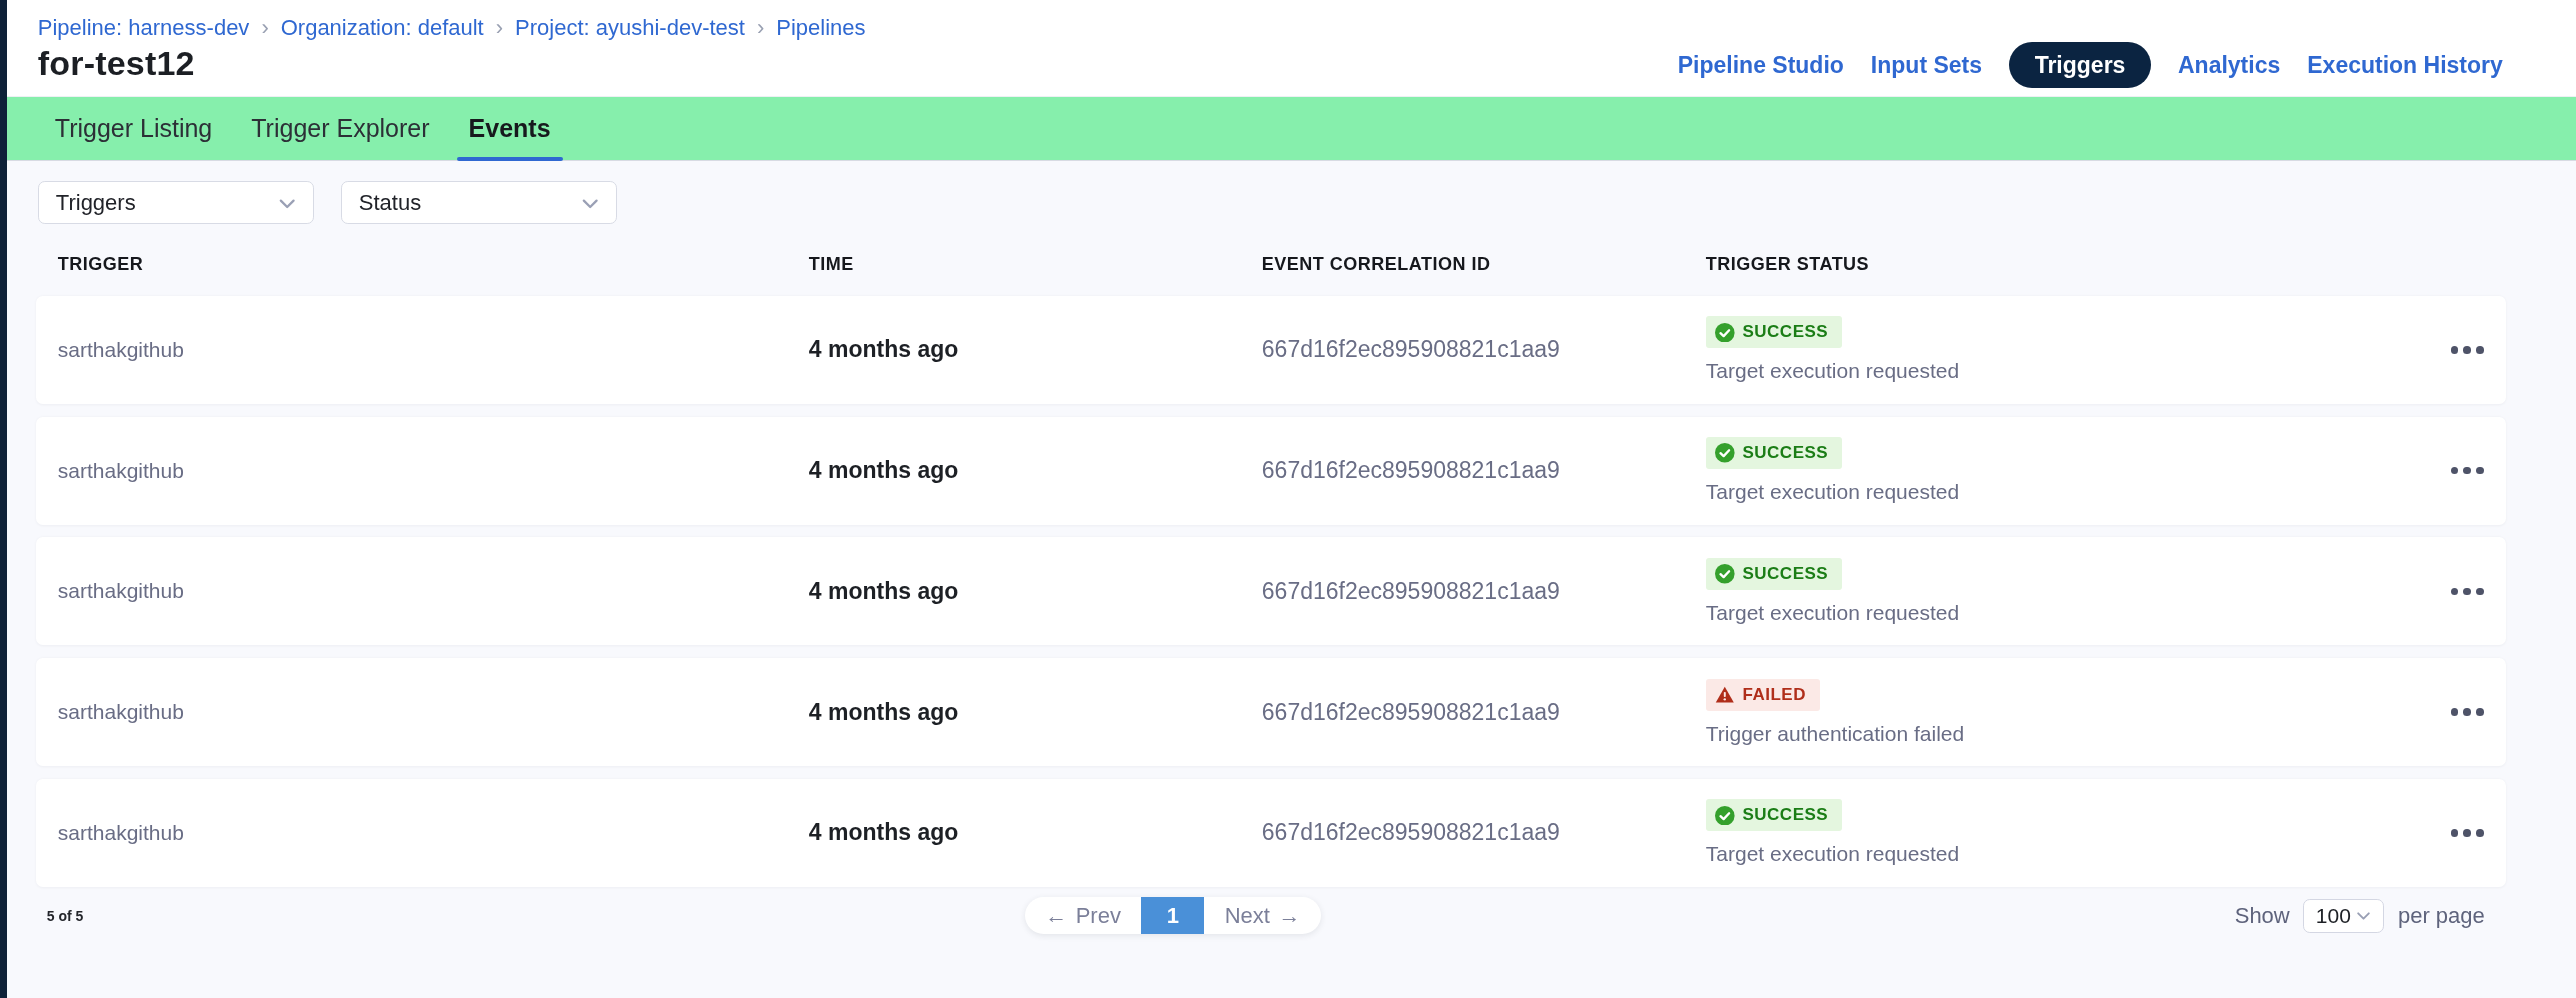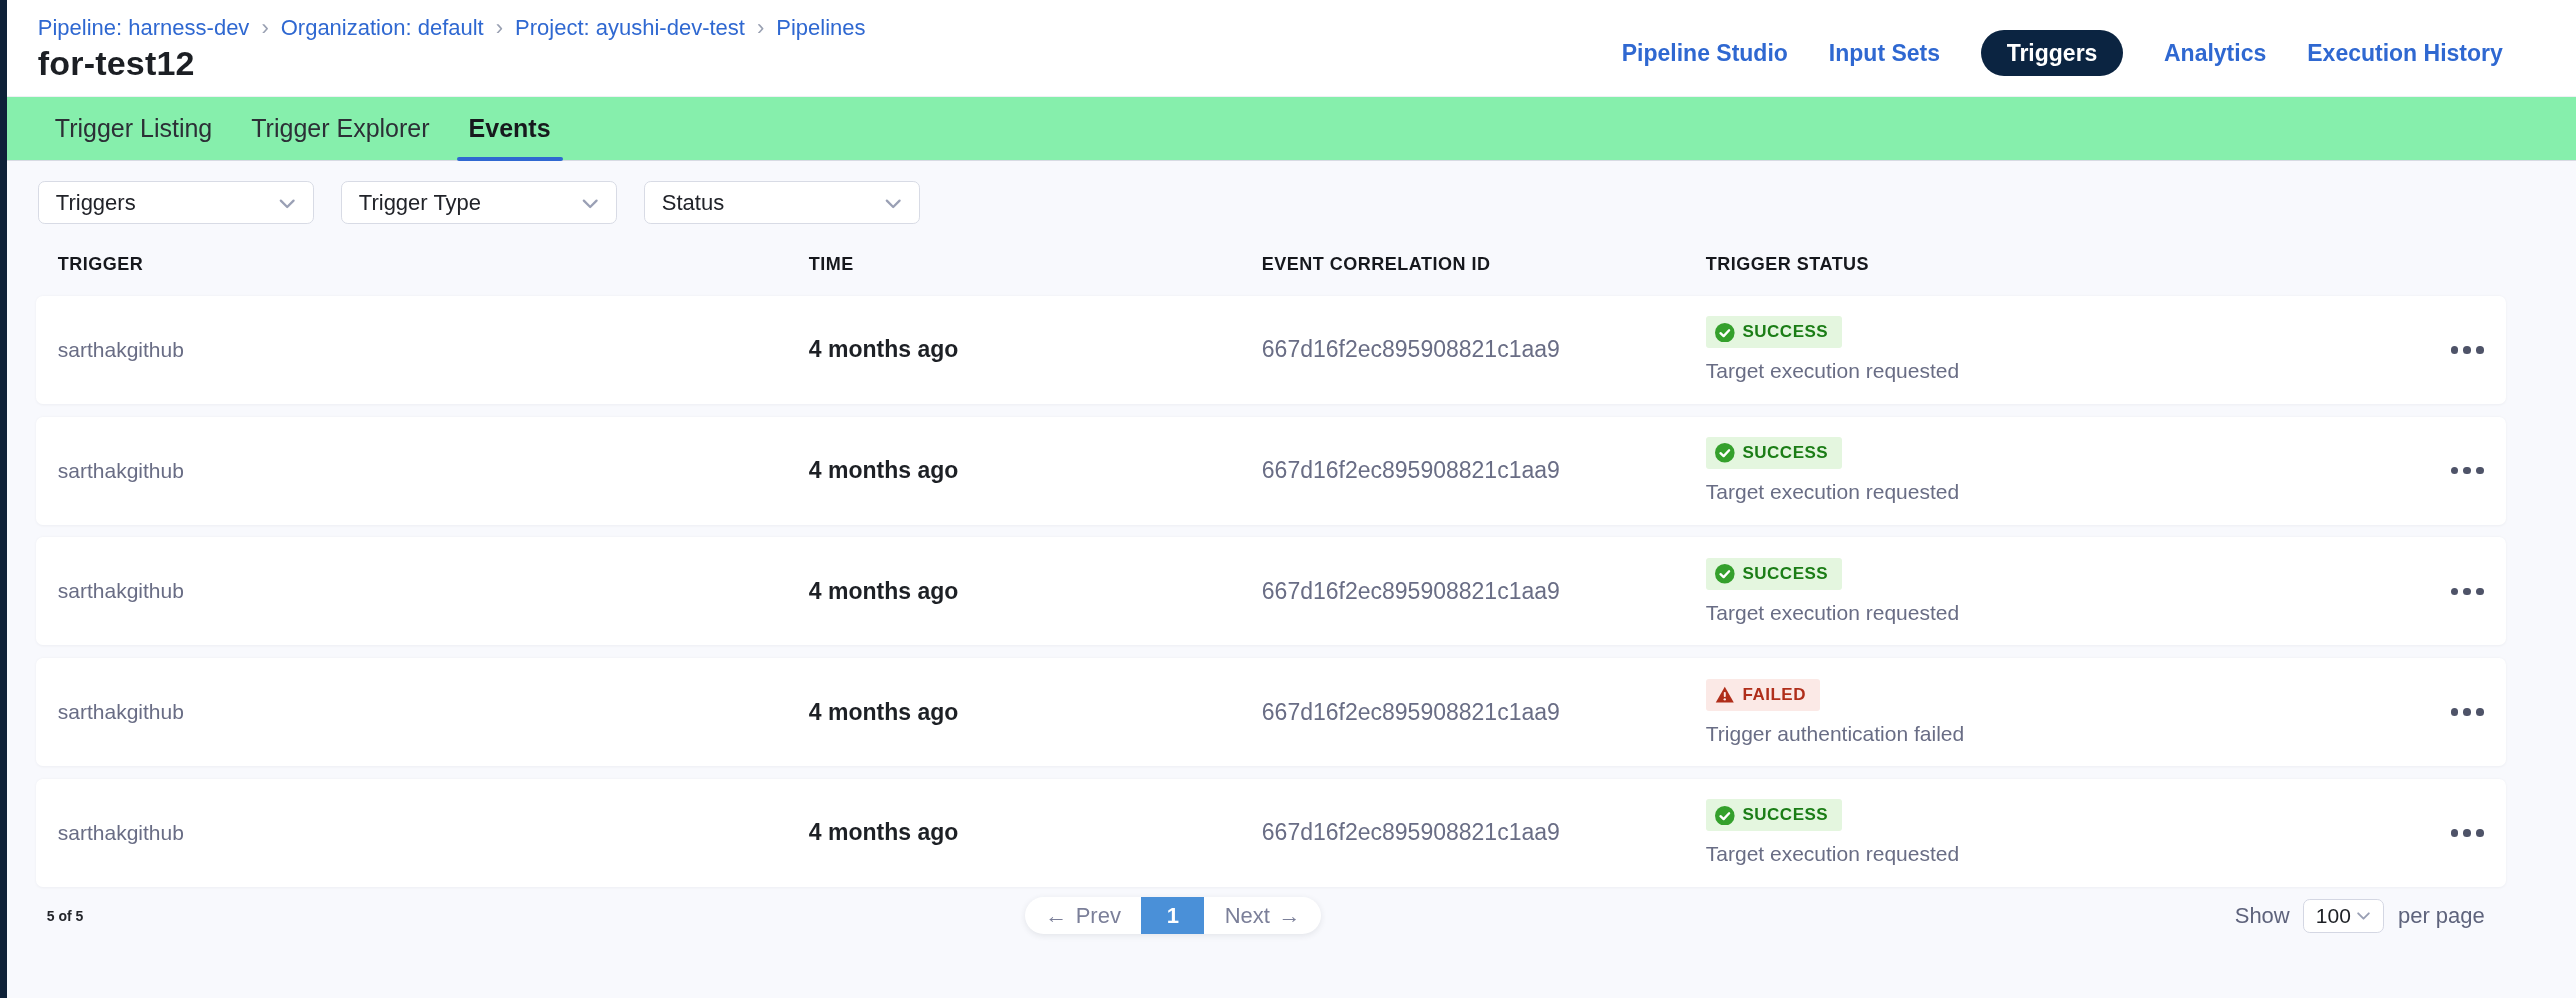--- a/index.html
+++ b/index.html
@@ -15,21 +15,21 @@
 
   
   .header { position:absolute; left:6.8px; top:0; width:2569px; height:96px; background:#fff; }
   .breadcrumb { position:absolute; left:31px; top:14.5px; font-size:22px; display:flex; align-items:center; white-space:nowrap; }
   .crumb { display:flex; align-items:center; }
   .crumb-link { color:var(--accent); text-decoration:none; cursor:pointer; }
   .sep { color:#99a0b2; margin:0 12px; font-size:22px; }
   .crumb:last-of-type .sep { display:none; }
   .page-title { position:absolute; left:31px; top:44px; font-size:34px; font-weight:700; color:#1c1f24; letter-spacing:0.2px; }
 
-  .top-nav { position:absolute; right:73px; top:5px; height:96px; display:flex; align-items:center; gap:41px; }
+  .top-nav { position:absolute; right:73px; top:17px; height:96px; display:flex; align-items:center; gap:27px; }
   .nav-item { font-size:23px; font-weight:600; color:var(--accent); text-decoration:none; cursor:pointer; white-space:nowrap; }
   .nav-item.active { background:var(--pill); color:#fff; padding:9.4px 25.6px; border-radius:24px; }
 
   
   .tabbar { position:absolute; left:6.8px; top:96px; width:2569px; height:65px; background:#86efac;
             border-top:0.9px solid #eef0f4; border-bottom:0.9px solid #d8dbe3;
             display:flex; align-items:stretch; gap:39px; padding-left:48px; }
   .tab { position:relative; display:flex; align-items:center; font-size:25px; color:#2c2f36; cursor:pointer; }
   .tab.active { font-weight:700; color:#17191d; }
   .tab.active::after { content:""; position:absolute; left:-12px; right:-12px; bottom:-0.9px; height:4.3px; border-radius:2.6px; background:var(--accent); }
@@ -153,26 +153,20 @@
 
   <div class="filters">
 
       <button class="filter">
         <span>Triggers</span>
         <svg class="chev" viewBox="0 0 16 16">
           <polyline points="3,6 8,11 13,6"></polyline>
         </svg>
       </button>
 
-      <button class="filter">
-        <span>Trigger Type</span>
-        <svg class="chev" viewBox="0 0 16 16">
-          <polyline points="3,6 8,11 13,6"></polyline>
-        </svg>
-      </button>
 
       <button class="filter">
         <span>Status</span>
         <svg class="chev" viewBox="0 0 16 16">
           <polyline points="3,6 8,11 13,6"></polyline>
         </svg>
       </button>
 
   </div>
 

